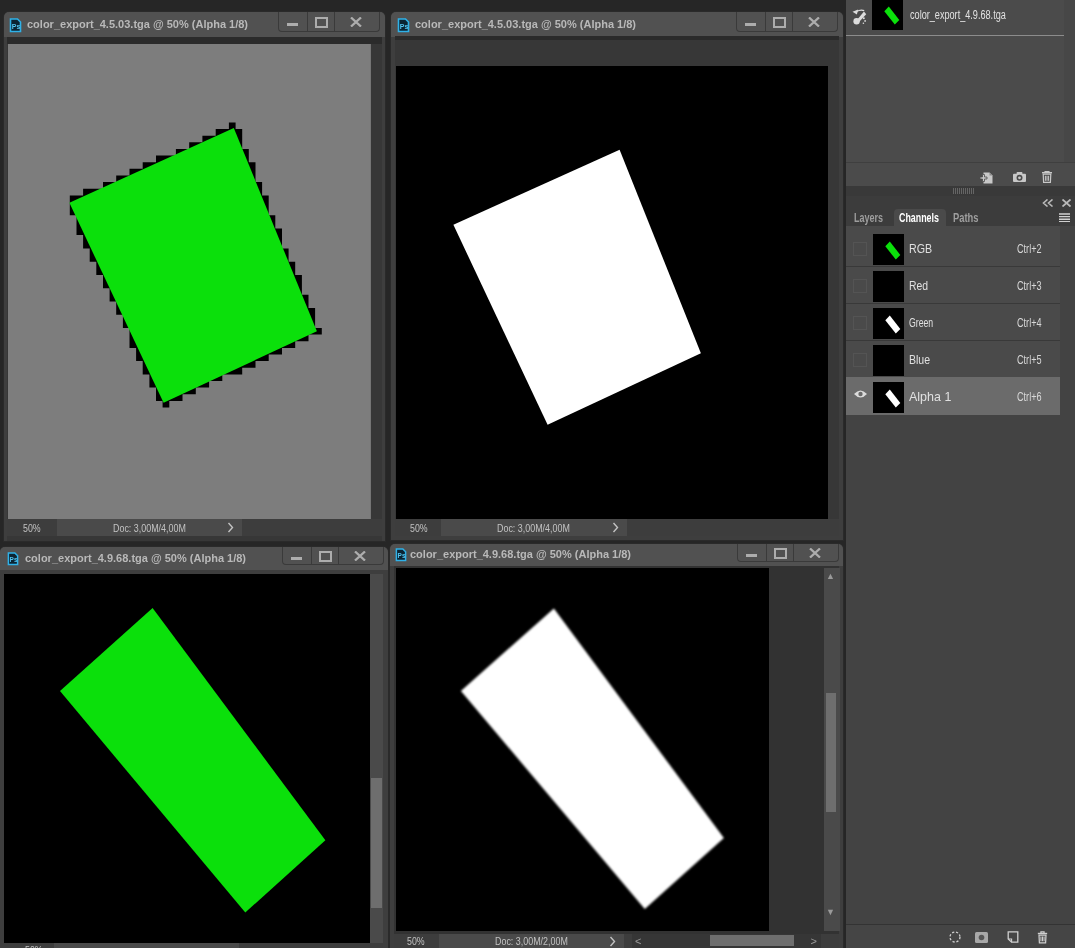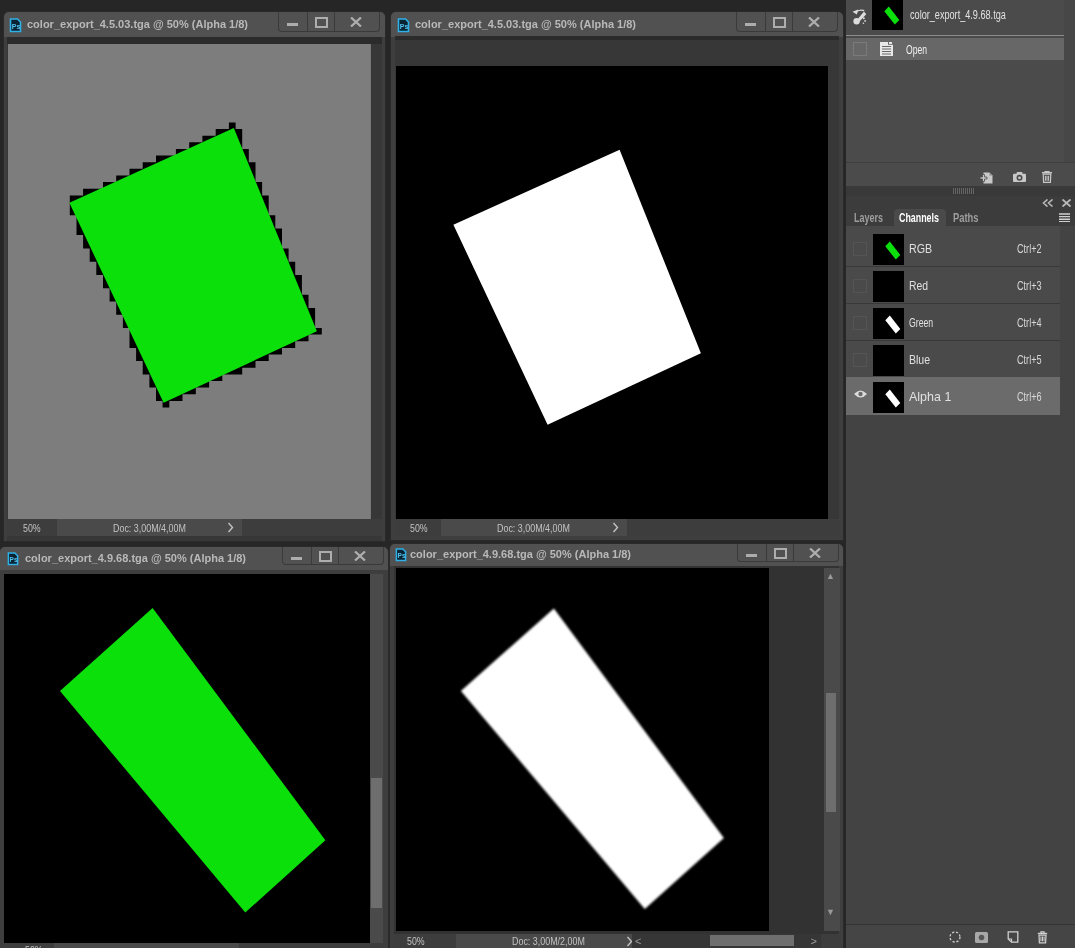--- a/index.html
+++ b/index.html
@@ -156,21 +156,21 @@
     <polygon points="553.7,607.9 723.7,837.6 644.6,908.6 460.7,690.5" fill="#ffffff" style="filter:blur(1.2px)"></polygon>
   </svg>
 
   <div class="abs" style="left:434px;top:24px;width:16px;height:363.5px;background:#4a4a4a;">
     <div class="abs" style="left:1.5px;top:125px;width:10.5px;height:119px;background:#6e6e6e;"></div>
     <div class="abs" style="left:2px;top:3px;color:#9a9a9a;font-size:9px;">▲</div>
     <div class="abs" style="left:2px;bottom:14px;color:#9a9a9a;font-size:9px;">▼</div>
   </div>
   <div class="status" style="left:4px;top:390px;width:445px;height:14.5px;">
     <span class="abs cx" style="left:13px;top:1px;transform:scaleX(0.8);">50%</span>
-    <div class="docfield" style="left:62px;width:185px;">
+    <div class="docfield" style="left:45px;width:185px;">
       <span class="abs cx" style="left:56px;top:1px;transform:scaleX(0.81);">Doc: 3,00M/2,00M</span>
       <svg class="abs" style="right:8px;top:2px" width="7" height="11" viewBox="0 0 7 11">
           <path d="M1.5 1 L5.5 5.5 L1.5 10" stroke="#c2c2c2" stroke-width="1.4" fill="none"></path>
         </svg>
     </div>
 
     <div class="abs" style="left:238px;top:0;right:18px;height:100%;background:#363636;">
       <div class="abs" style="left:78px;top:1.5px;width:84px;height:11px;background:#6e6e6e;"></div>
     </div>
     <span class="abs" style="left:241px;top:1px;color:#9a9a9a;">&lt;</span>
@@ -193,32 +193,20 @@
   </svg>
   <div class="abs" style="left:26.5px;top:-1px;width:31px;height:31px;background:#000;">
     <svg width="31" height="31" viewBox="0 0 31 31">
         <polygon points="16.8,7.5 27.3,21.1 22.8,25.6 12.3,12.3" fill="#0be00b"></polygon>
       </svg>
   </div>
   <span class="abs cx" style="left:64px;top:8px;font-size:12px;color:#e2e2e2;transform:scaleX(0.76);">color_export_4.9.68.tga</span>
   <div class="abs" style="left:218.5px;top:-4px;width:11px;height:166px;background:#474747;"></div>
   <div class="abs" style="left:0;top:34.5px;width:218.5px;height:1px;background:#8c8c8c;"></div>
 
-  <div class="abs" style="left:0;top:37.5px;width:218.5px;height:22px;background:#676767;">
-    <div class="abs" style="left:7.5px;top:4px;width:12px;height:12px;border:1px solid #7a7a7a;"></div>
-    <svg class="abs" style="left:33px;top:3.5px" width="15" height="16" viewBox="0 0 15 16">
-      <rect x="1" y="1" width="13" height="14" fill="#e8e8e8"></rect>
-      <rect x="9" y="0.2" width="5" height="3.6" fill="#676767"></rect>
-      <rect x="10" y="1" width="3" height="2" fill="#e8e8e8"></rect>
-      <g stroke="#676767" stroke-width="1.2">
-          <path d="M3 5.5 H12 M3 8 H12 M3 10.5 H12 M3 13 H12"></path>
-        </g>
-    </svg>
-    <span class="abs cx" style="left:60px;top:4px;font-size:13px;color:#efefef;transform:scaleX(0.66);">Open</span>
-  </div>
 
   <div class="abs" style="left:0;top:162px;width:229.5px;height:24px;border-top:1px solid #3f3f3f;">
     <svg class="abs" style="left:133px;top:8.5px" width="14" height="12" viewBox="0 0 14 12">
       <path d="M4.5 0.5 H10.5 L13.5 3.5 V11.5 H4.5 Z" fill="#c8c8c8"></path>
       <path d="M10.5 0.5 V3.5 H13.5 Z" fill="#8a8a8a"></path>
       <path d="M3.5 2.5 H5.5 V5 H8 V7 H5.5 V9.5 H3.5 V7 H1 V5 H3.5 Z" fill="#c8c8c8" stroke="#4b4b4b" stroke-width="0.8"></path>
     </svg>
     <svg class="abs" style="left:167px;top:9px" width="13" height="10" viewBox="0 0 13 10">
       <rect x="0" y="1.8" width="13" height="8.2" rx="1" fill="#c8c8c8"></rect>
       <rect x="3.6" y="0" width="5.8" height="3" rx="0.8" fill="#c8c8c8"></rect>

